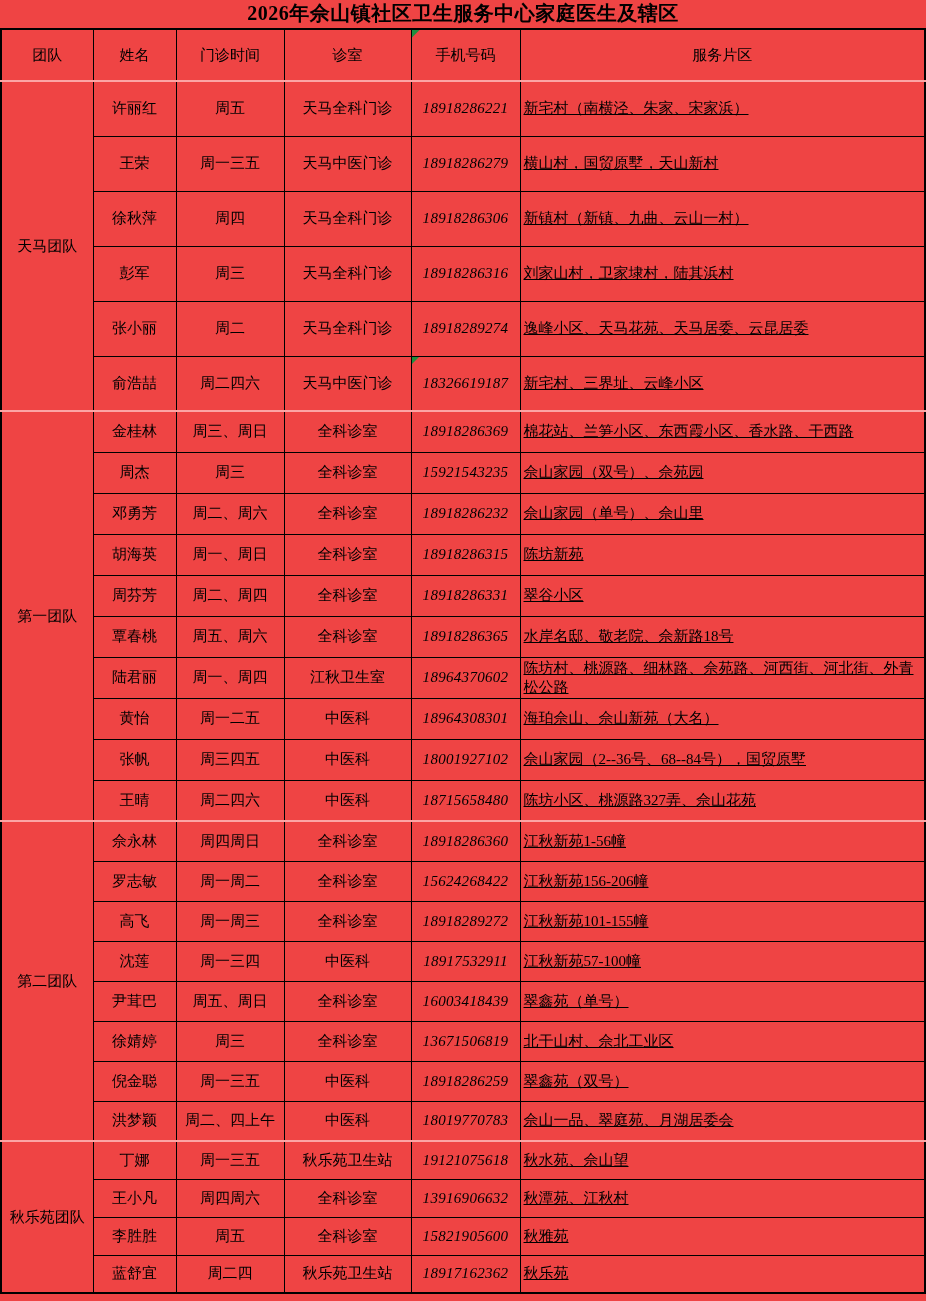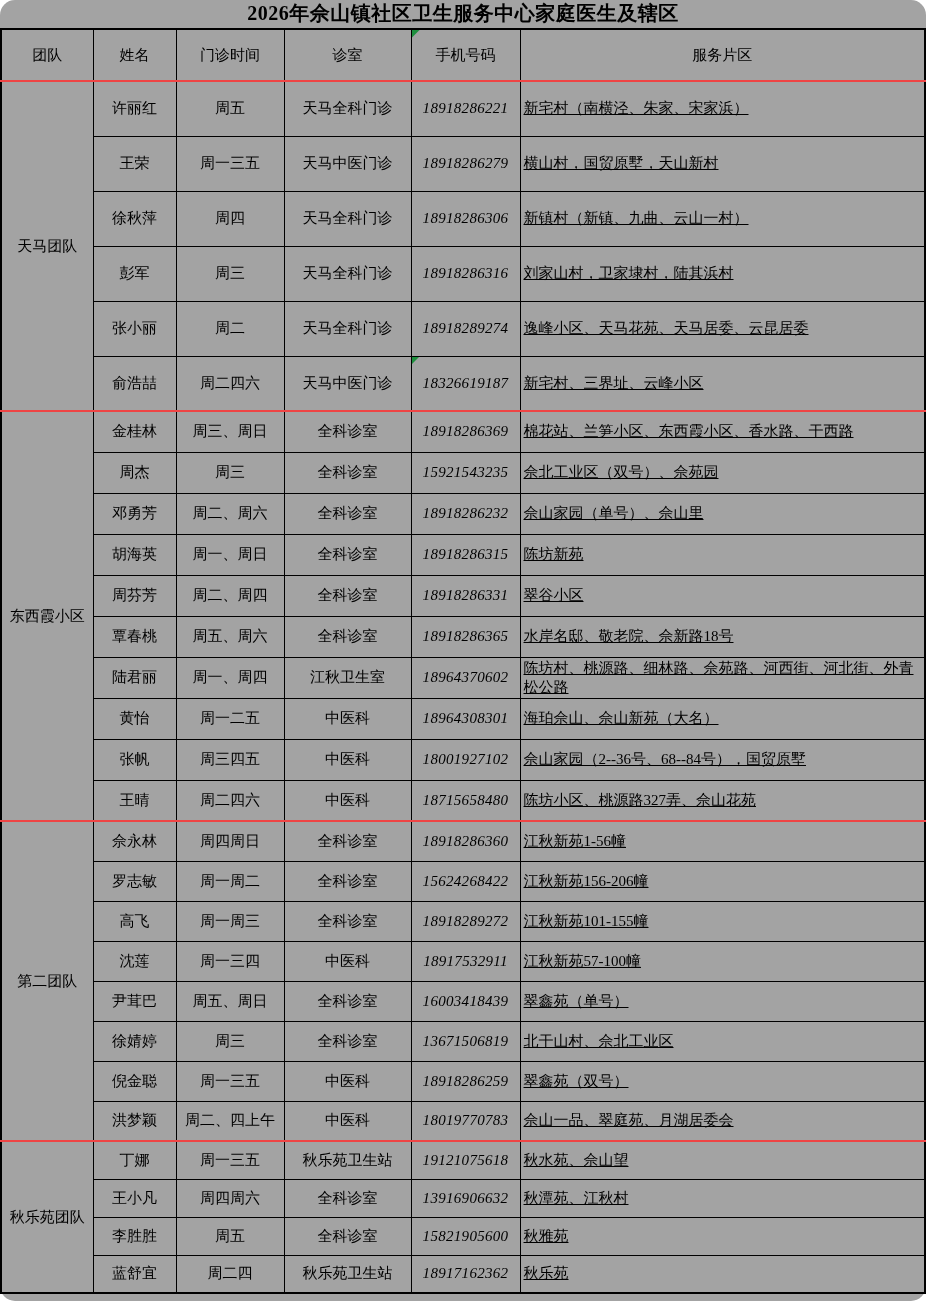--- a/index.html
+++ b/index.html
@@ -1,24 +1,23 @@
 <!DOCTYPE html>
 <html style="--marker-color: #1e8f3e;"><head>
 <meta charset="utf-8">
 <style>
   html, body { margin: 0; padding: 0; background: #ffffff; }
   .page {
     position: relative;
     width: 926px;
     height: 1301px;
-    background: #a3a3a3;
+    background: #ef4444;
     color: #000000;
     font-family: "Liberation Serif", "DejaVu Serif", serif;
     box-sizing: border-box;
-    border-radius: 15px;
   }
   .title {
     width: 926px;
     height: 28px;
     line-height: 27px;
     text-align: center;
     font-size: 20px;
     font-weight: bold;
     letter-spacing: 0.5px;
     overflow: hidden;
@@ -37,21 +36,21 @@
     vertical-align: middle;
     padding: 0;
     overflow: hidden;
     line-height: 1.25;
   }
   .tbl thead tr { height: 52px; }
   tr.t0 { height: 55px; }
   tr.t1 { height: 41px; }
   tr.t2 { height: 40px; }
   tr.t3 { height: 38px; }
-  tr.team-start td { border-top: 2px solid #ef4444; }
+  tr.team-start td { border-top: 2px solid #fca5a5; }
   td.area {
     text-align: left;
     padding-left: 3px;
     padding-right: 2px;
     text-decoration: underline;
   }
   td.phone { letter-spacing: 0.3px; font-style: italic; }
   .rel { position: relative; }
   .corner-marker {
     position: absolute;
@@ -125,33 +124,33 @@
           <td class="area">逸峰小区、天马花苑、天马居委、云昆居委</td>
         </tr>
         <tr class="t0">
           <td>俞浩喆</td>
           <td>周二四六</td>
           <td>天马中医门诊</td>
           <td class="phone rel">18326619187<span class="corner-marker"></span></td>
           <td class="area">新宅村、三界址、云峰小区</td>
         </tr>
         <tr class="t1 team-start">
-          <td rowspan="10">东西霞小区</td>
+          <td rowspan="10">第一团队</td>
           <td>金桂林</td>
           <td>周三、周日</td>
           <td>全科诊室</td>
           <td class="phone">18918286369</td>
           <td class="area">棉花站、兰笋小区、东西霞小区、香水路、干西路</td>
         </tr>
         <tr class="t1">
           <td>周杰</td>
           <td>周三</td>
           <td>全科诊室</td>
           <td class="phone">15921543235</td>
-          <td class="area">佘北工业区（双号）、佘苑园</td>
+          <td class="area">佘山家园（双号）、佘苑园</td>
         </tr>
         <tr class="t1">
           <td>邓勇芳</td>
           <td>周二、周六</td>
           <td>全科诊室</td>
           <td class="phone">18918286232</td>
           <td class="area">佘山家园（单号）、佘山里</td>
         </tr>
         <tr class="t1">
           <td>胡海英</td>

